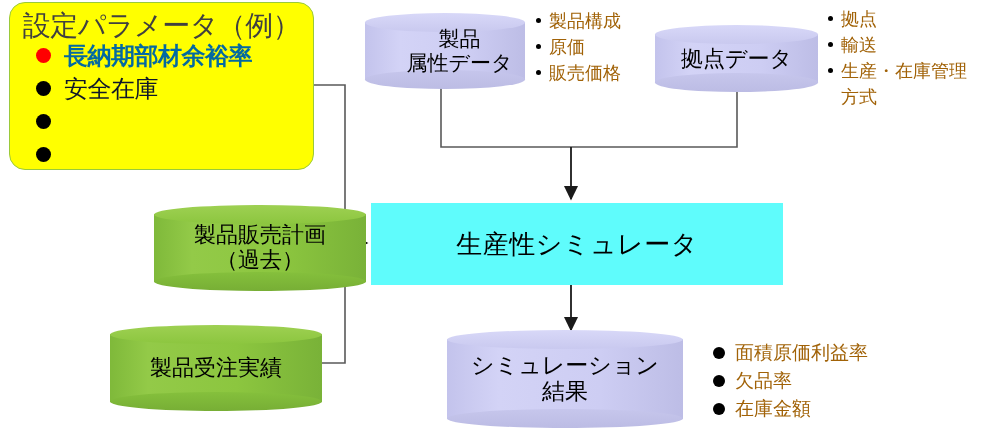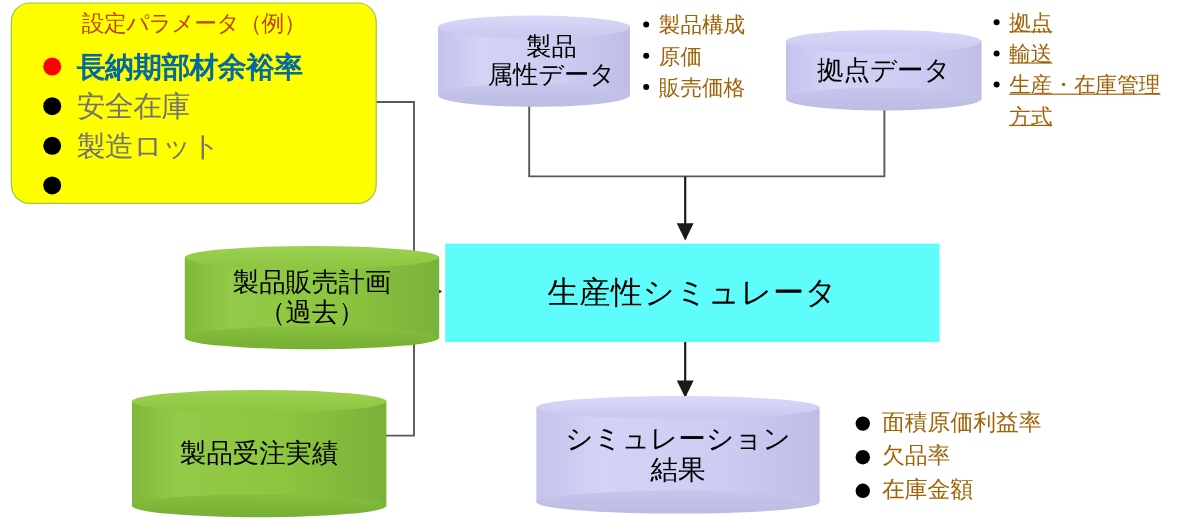--- a/index.html
+++ b/index.html
@@ -28,36 +28,36 @@
     background: #ffff00;
     border: 1px solid #9ac93b;
     border-radius: 16px;
     box-sizing: border-box;
   }
   .param-title {
     position: absolute;
     left: 0; right: 0;
     top: 4px;
     text-align: center;
-    font-size: 19px;
-    color: #c2410c;
+    font-size: 28px;
+    color: #404040;
     letter-spacing: -0.5px;
   }
   .param-list {
     position: absolute;
     left: 26px;
     top: 36px;
     width: 270px;
   }
   .param-item {
     display: flex;
     align-items: center;
     height: 33px;
     font-size: 24px;
-    color: #737373;
+    color: #0f172a;
     letter-spacing: -0.5px;
   }
   .param-item .dot {
     width: 15px;
     height: 15px;
     border-radius: 50%;
     background: #000000;
     margin-right: 13px;
     flex: none;
   }
@@ -218,21 +218,20 @@
       <div class="param-item highlight">
         <span class="dot"></span>
         <span>長納期部材余裕率</span>
       </div>
       <div class="param-item">
         <span class="dot"></span>
         <span>安全在庫</span>
       </div>
       <div class="param-item">
         <span class="dot"></span>
-        <span>製造ロット</span>
       </div>
       <div class="param-item">
         <span class="dot"></span>
       </div>
     </div>
   </div>
 
   <div class="cyl purple" style="left:365px; top:13px; width:160px; height:76px;">
     <div class="body"></div>
     <div class="bot-ell"></div>
@@ -256,21 +255,21 @@
     </div>
   </div>
 
   <div class="cyl purple" style="left:655px; top:25px; width:163px; height:67px;">
     <div class="body"></div>
     <div class="bot-ell"></div>
     <div class="top-ell"></div>
     <div class="label" style="font-size:22px;">拠点データ</div>
   </div>
 
-  <div class="bullets" style="left:828px; top:6px; font-size:18px; line-height:26px;text-decoration:underline;">
+  <div class="bullets" style="left:828px; top:6px; font-size:18px; line-height:26px;">
     <div class="b-row">
       <span class="b-dot-sm" style="margin-top:10px;"></span>
       <span class="b-text">拠点</span>
     </div>
     <div class="b-row">
       <span class="b-dot-sm" style="margin-top:10px;"></span>
       <span class="b-text">輸送</span>
     </div>
     <div class="b-row">
       <span class="b-dot-sm" style="margin-top:10px;"></span>
@@ -280,21 +279,21 @@
   </div>
 
   <div class="cyl green" style="left:110px; top:205px; width:212px; height:86px;margin-left:44px;">
     <div class="body"></div>
     <div class="bot-ell"></div>
     <div class="top-ell"></div>
     <div class="label" style="font-size:22px;">製品販売計画
 （過去）</div>
   </div>
 
-  <div class="cyl green" style="left:110px; top:325px; width:212px; height:106px;text-decoration:underline;">
+  <div class="cyl green" style="left:110px; top:325px; width:212px; height:86px;text-decoration:underline;">
     <div class="body"></div>
     <div class="bot-ell"></div>
     <div class="top-ell"></div>
     <div class="label" style="font-size:22px;">製品受注実績</div>
   </div>
 
   <div class="sim-box">
     <div class="label">生産性シミュレータ</div>
   </div>
 

